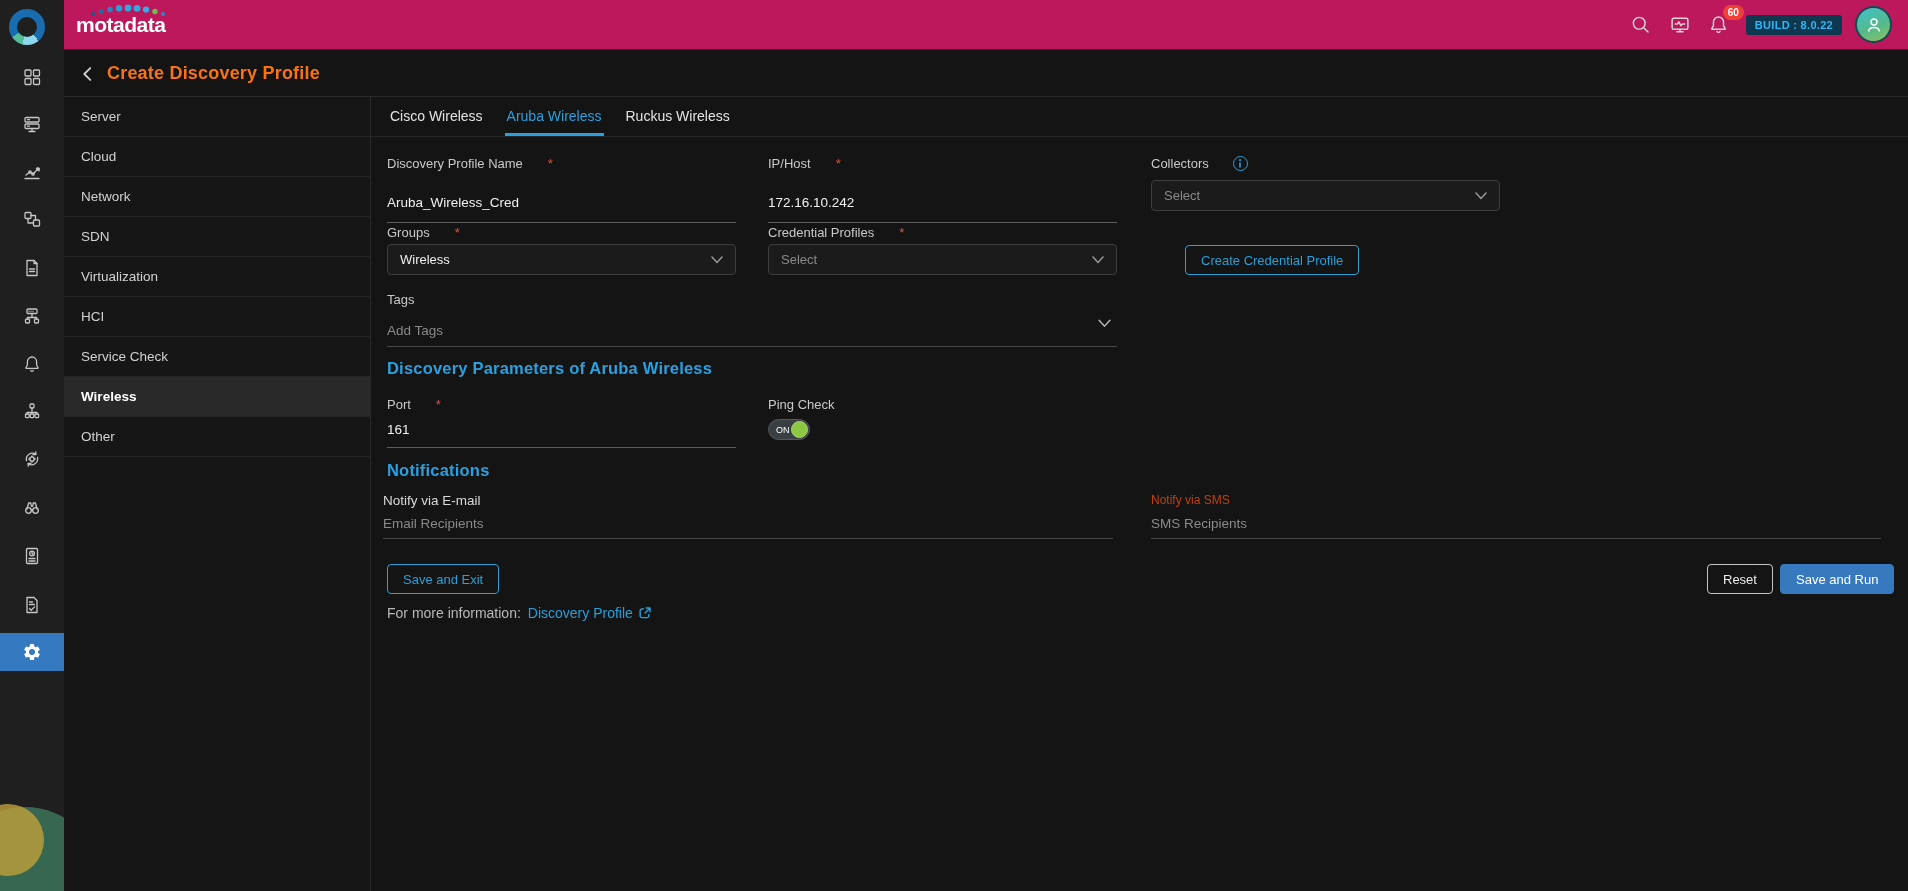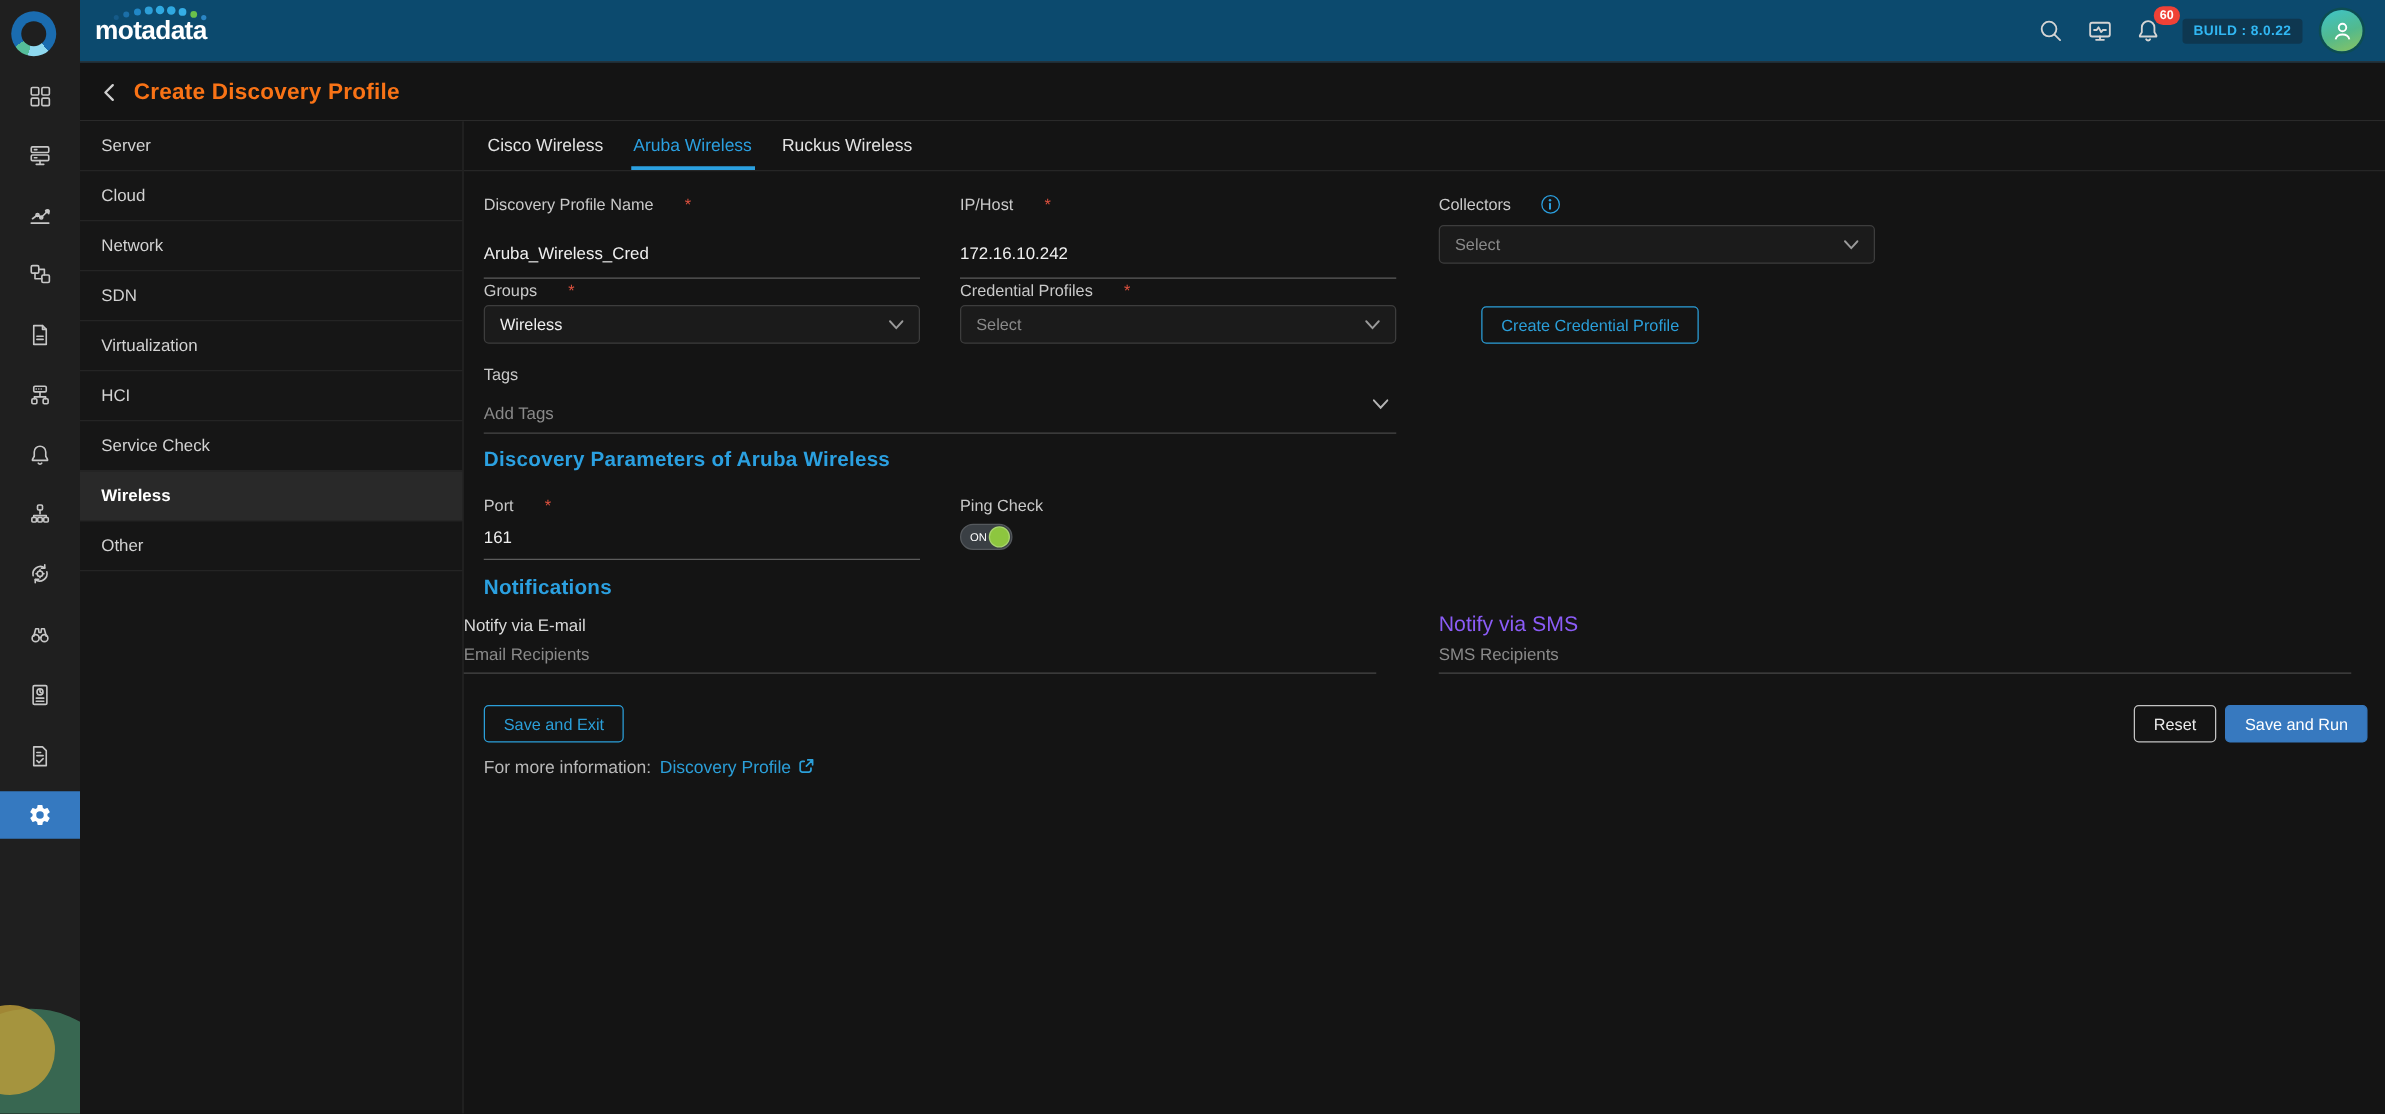--- a/index.html
+++ b/index.html
@@ -11,21 +11,21 @@
   .logo-mark { position:absolute; left:9px; top:9px; width:36px; height:36px; border-radius:50%;
     background:conic-gradient(from 140deg, #8ed8ef 0 55deg, #55bd9a 55deg 95deg, #1a6cb0 95deg 360deg); }
   .logo-mark::after { content:""; position:absolute; left:8px; top:8px; width:20px; height:20px; border-radius:50%; background:#1f1f1f; }
   .rail-btn { position:absolute; left:0; width:64px; height:40px; display:flex; align-items:center; justify-content:center; cursor:pointer; }
   .rail-btn svg { stroke:#c7c7c7; fill:none; stroke-width:1.3; stroke-linecap:round; stroke-linejoin:round; }
   .rail-btn.active { background:#3579c0; height:38px; }
   .decor-g { position:absolute; left:-53px; top:807px; width:156px; height:156px; border-radius:50%; background:#3c7259; opacity:.88; }
   .decor-y { position:absolute; left:-28px; top:804px; width:72px; height:72px; border-radius:50%; background:#c1a03a; opacity:.8; }
 
   
-  .topbar { position:absolute; left:64px; top:0; width:1844px; height:50px; background:#0c4a6e; border-bottom:1px solid #2d2d2d;
+  .topbar { position:absolute; left:64px; top:0; width:1844px; height:50px; background:#be185d; border-bottom:1px solid #2d2d2d;
     display:flex; align-items:center; }
   .brand { position:relative; margin-left:12px; color:#fff; font-size:21px; font-weight:bold; letter-spacing:-0.5px; }
   .brand svg { position:absolute; left:13px; top:-9px; }
   .top-right { margin-left:auto; display:flex; align-items:center; gap:15px; padding-right:18px; }
   .tb-icon { width:24px; height:24px; display:flex; align-items:center; justify-content:center; cursor:pointer; }
   .tb-icon svg { stroke:#d4d4d4; fill:none; stroke-width:1.4; stroke-linecap:round; stroke-linejoin:round; }
   .bell-wrap { position:relative; }
   .badge { position:absolute; top:-8px; right:-13px; min-width:21px; height:15px; background:#ef4136; color:#fff;
     font-size:10px; font-weight:bold; border-radius:8px; display:flex; align-items:center; justify-content:center; padding:0 4px; }
   .build-pill { background:#0e3750; color:#31b7f3; font-size:11px; font-weight:bold; letter-spacing:.3px;
@@ -369,30 +369,30 @@
         <span>Ping Check</span>
       </div>
       <div class="toggle">
         <span class="on-label">ON</span>
         <span class="knob"></span>
       </div>
     </div>
 
     <h2 class="section-heading" style="left:16px; top:364px">Notifications</h2>
 
-    <div class="fg" style="left:0; top:395px; width:730px">
+    <div class="fg" style="left:12px; top:395px; width:730px">
       <div class="f-label" style="font-size:13.5px; color:#d9d9d9">
         <span>Notify via E-mail</span>
       </div>
       <div class="f-value placeholder" style="margin-top:8px">Email Recipients</div>
       <div class="f-underline dim-under" style="margin-top:5px"></div>
     </div>
 
     <div class="fg" style="left:780px; top:395px; width:730px">
-      <div class="f-label" style="font-size:17px; color:#8b5cf6">
+      <div class="f-label" style="font-size:12px; color:#c2410c">
         <span>Notify via SMS</span>
       </div>
       <div class="f-value placeholder" style="margin-top:8px">SMS Recipients</div>
       <div class="f-underline dim-under" style="margin-top:5px"></div>
     </div>
 
     <button class="btn btn-outline-blue" style="left:16px; top:467px">Save and Exit</button>
     <button class="btn btn-outline-gray" style="left:1336px; top:467px">Reset</button>
     <button class="btn btn-solid-blue" style="left:1409px; top:467px">Save and Run</button>
 

